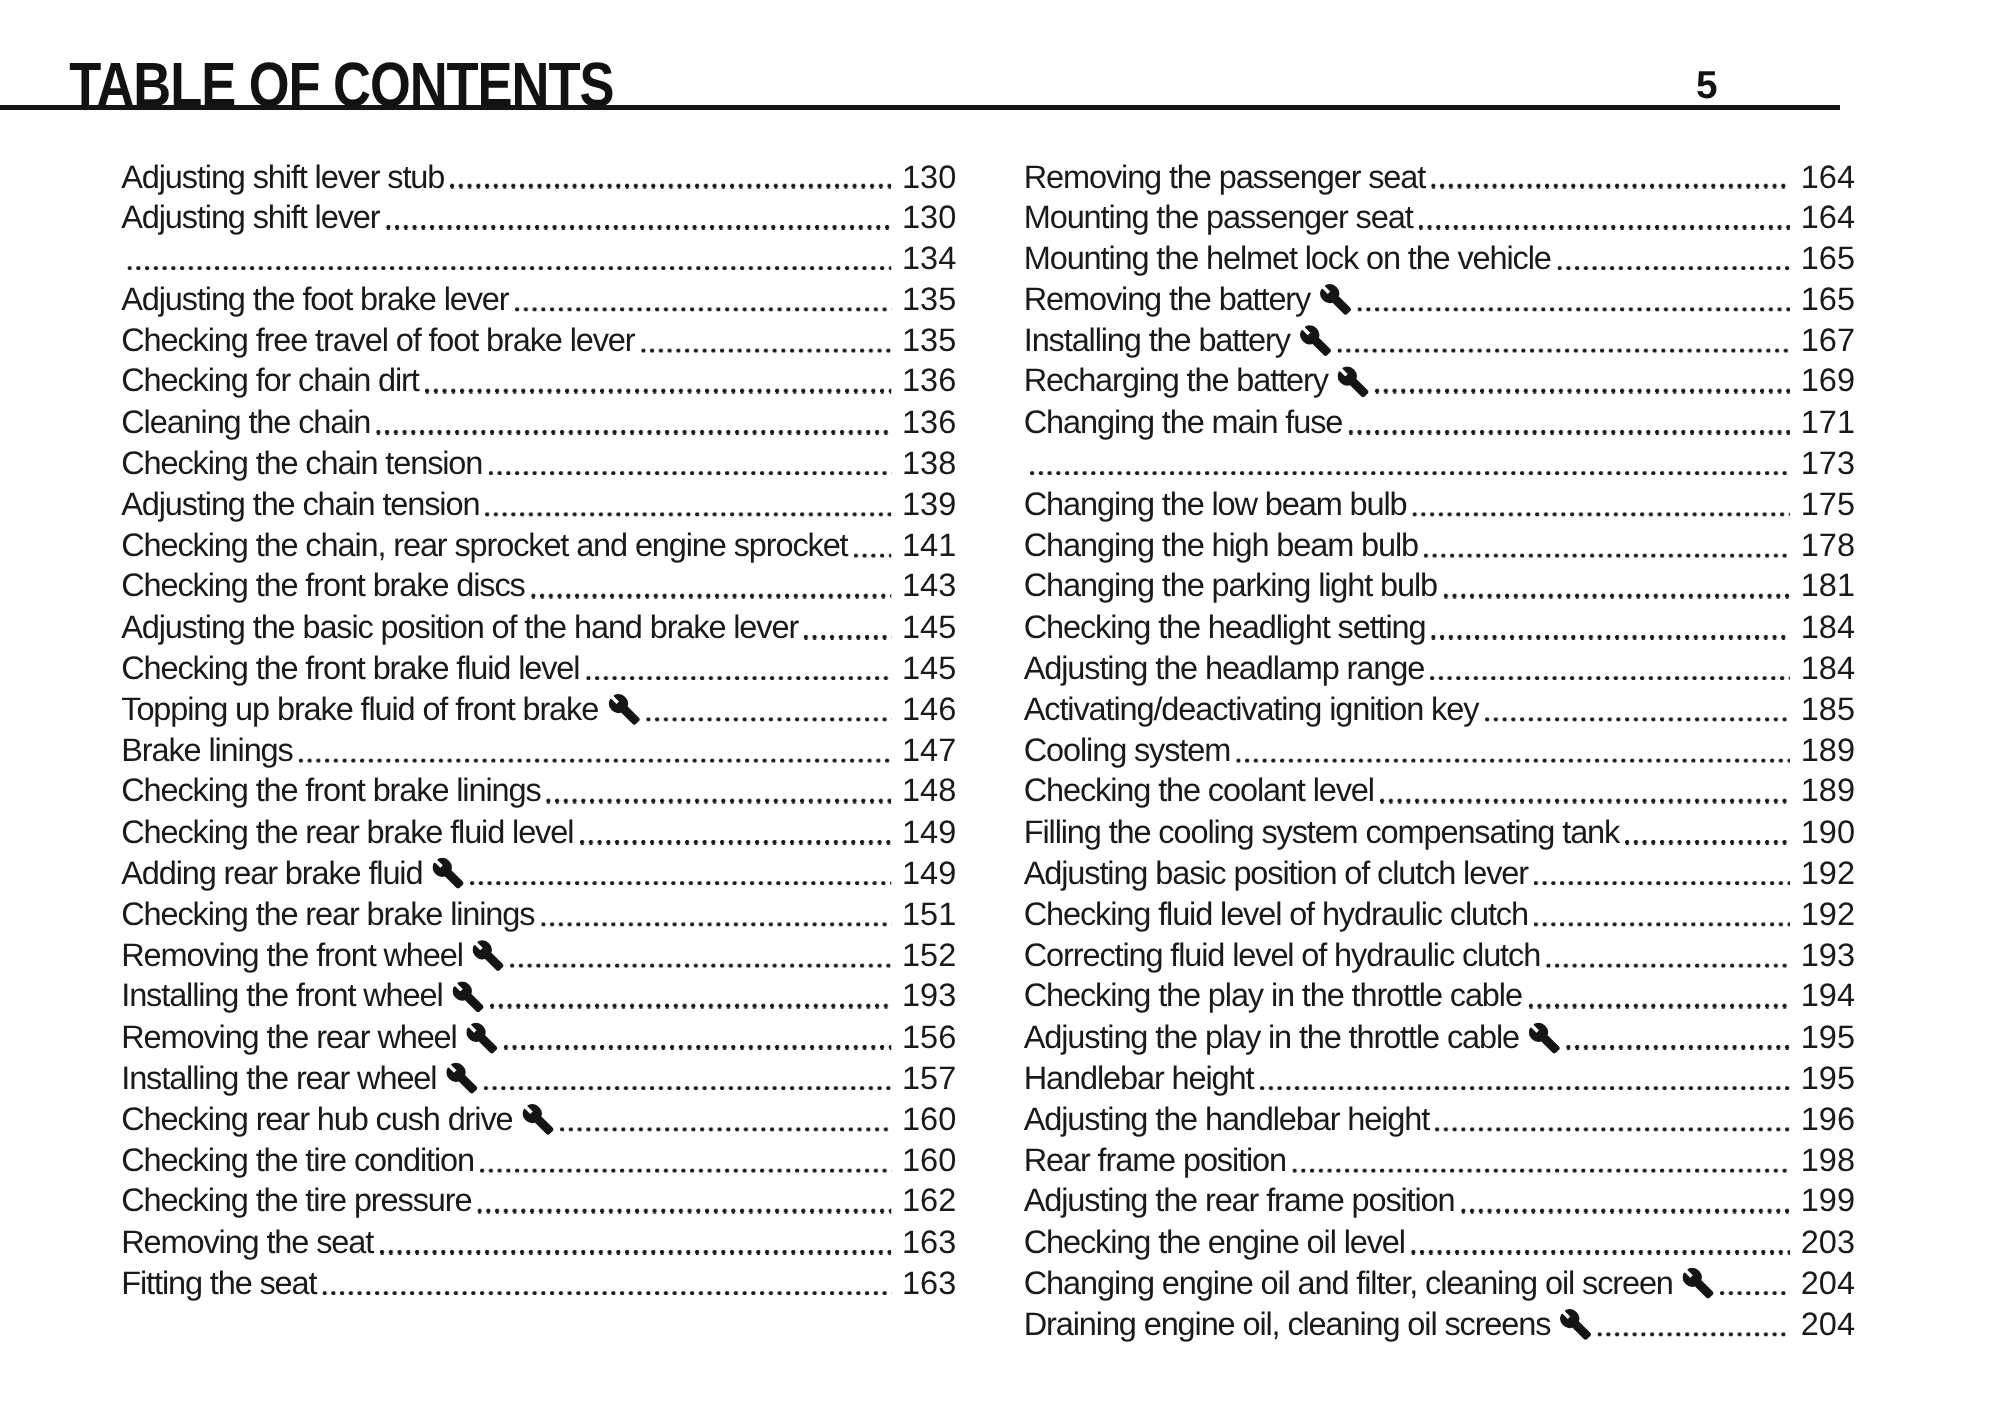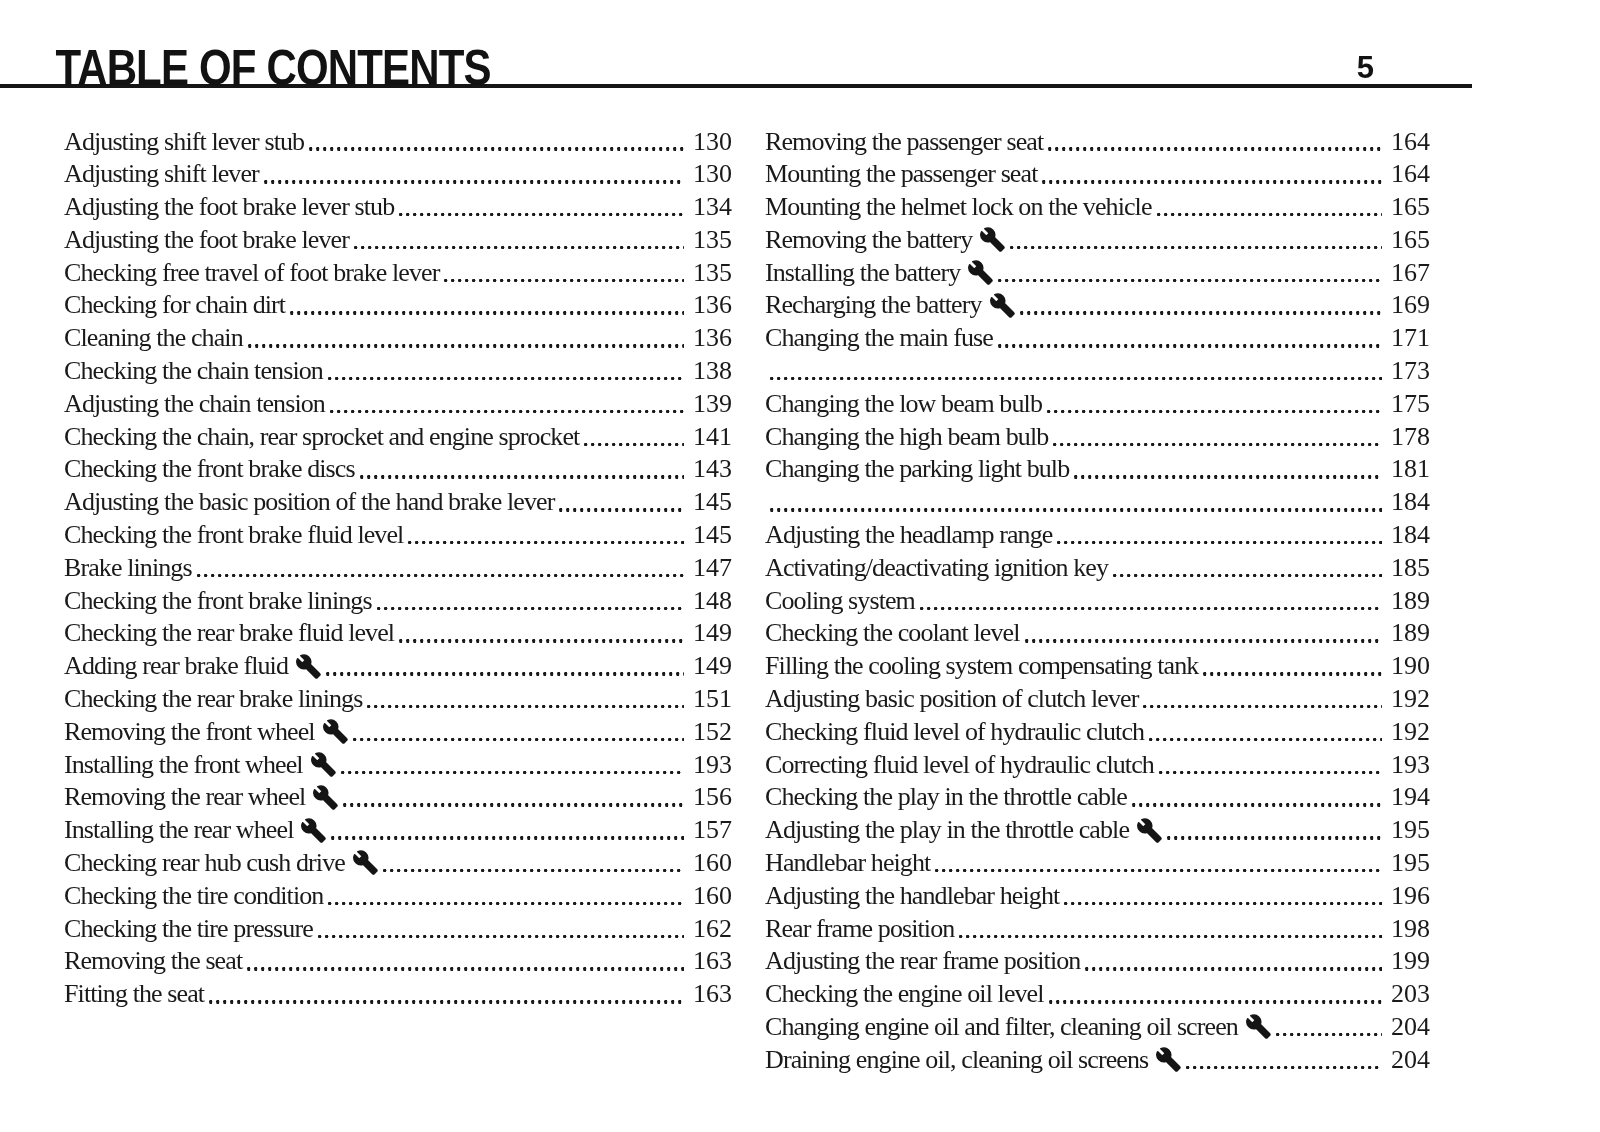--- a/index.html
+++ b/index.html
@@ -45,23 +45,22 @@
     right: 98px;
     bottom: 1px;
     font-size: 31px;
     font-weight: 700;
     line-height: 1;
     color: #121212;
   }
   main.columns {
     display: grid;
     grid-template-columns: 668px 665px;
-    column-gap: 33px;
-    margin: 34px 0 0 64px;
-    font-family: Liberation Serif, serif;
+    column-gap: 54px;
+    margin: 34px 0 0 97px;
   }
   .col { display: block; }
   .row {
     display: flex;
     align-items: flex-end;
     height: 32.8px;
     font-size: 26px;
     letter-spacing: -0.9px;
     line-height: 1.05;
   }
@@ -107,21 +106,20 @@
           <span class="label">Adjusting shift lever stub</span>
           <span class="leader"></span>
           <span class="num">130</span>
         </div>
         <div class="row">
           <span class="label">Adjusting shift lever</span>
           <span class="leader"></span>
           <span class="num">130</span>
         </div>
         <div class="row">
-          <span class="label">Adjusting the foot brake lever stub</span>
           <span class="leader"></span>
           <span class="num">134</span>
         </div>
         <div class="row">
           <span class="label">Adjusting the foot brake lever</span>
           <span class="leader"></span>
           <span class="num">135</span>
         </div>
         <div class="row">
           <span class="label">Checking free travel of foot brake lever</span>
@@ -160,20 +158,28 @@
         </div>
         <div class="row">
           <span class="label">Adjusting the basic position of the hand brake lever</span>
           <span class="leader"></span>
           <span class="num">145</span>
         </div>
         <div class="row">
           <span class="label">Checking the front brake fluid level</span>
           <span class="leader"></span>
           <span class="num">145</span>
+        </div>
+        <div class="row">
+          <span class="label">Topping up brake fluid of front brake</span>
+          <svg class="wrench" viewBox="0 0 24 24" aria-hidden="true">
+            <path fill="#151515" stroke="#151515" stroke-width="1.6" stroke-linejoin="round" d="M22.7 19l-9.1-9.1c.9-2.3.4-5-1.5-6.9-2-2-5-2.4-7.4-1.3L9 6 6 9 1.6 4.7C.4 7.1.9 10.1 2.9 12.1c1.9 1.9 4.6 2.4 6.9 1.5l9.1 9.1c.4.4 1 .4 1.4 0l2.3-2.3c.5-.4.5-1.1.1-1.4z"></path>
+          </svg>
+          <span class="leader"></span>
+          <span class="num">146</span>
         </div>
         <div class="row">
           <span class="label">Brake linings</span>
           <span class="leader"></span>
           <span class="num">147</span>
         </div>
         <div class="row">
           <span class="label">Checking the front brake linings</span>
           <span class="leader"></span>
           <span class="num">148</span>
@@ -315,20 +321,21 @@
           <span class="label">Changing the high beam bulb</span>
           <span class="leader"></span>
           <span class="num">178</span>
         </div>
         <div class="row">
           <span class="label">Changing the parking light bulb</span>
           <span class="leader"></span>
           <span class="num">181</span>
         </div>
         <div class="row">
+          <span class="label">Checking the headlight setting</span>
           <span class="leader"></span>
           <span class="num">184</span>
         </div>
         <div class="row">
           <span class="label">Adjusting the headlamp range</span>
           <span class="leader"></span>
           <span class="num">184</span>
         </div>
         <div class="row">
           <span class="label">Activating/deactivating ignition key</span>

